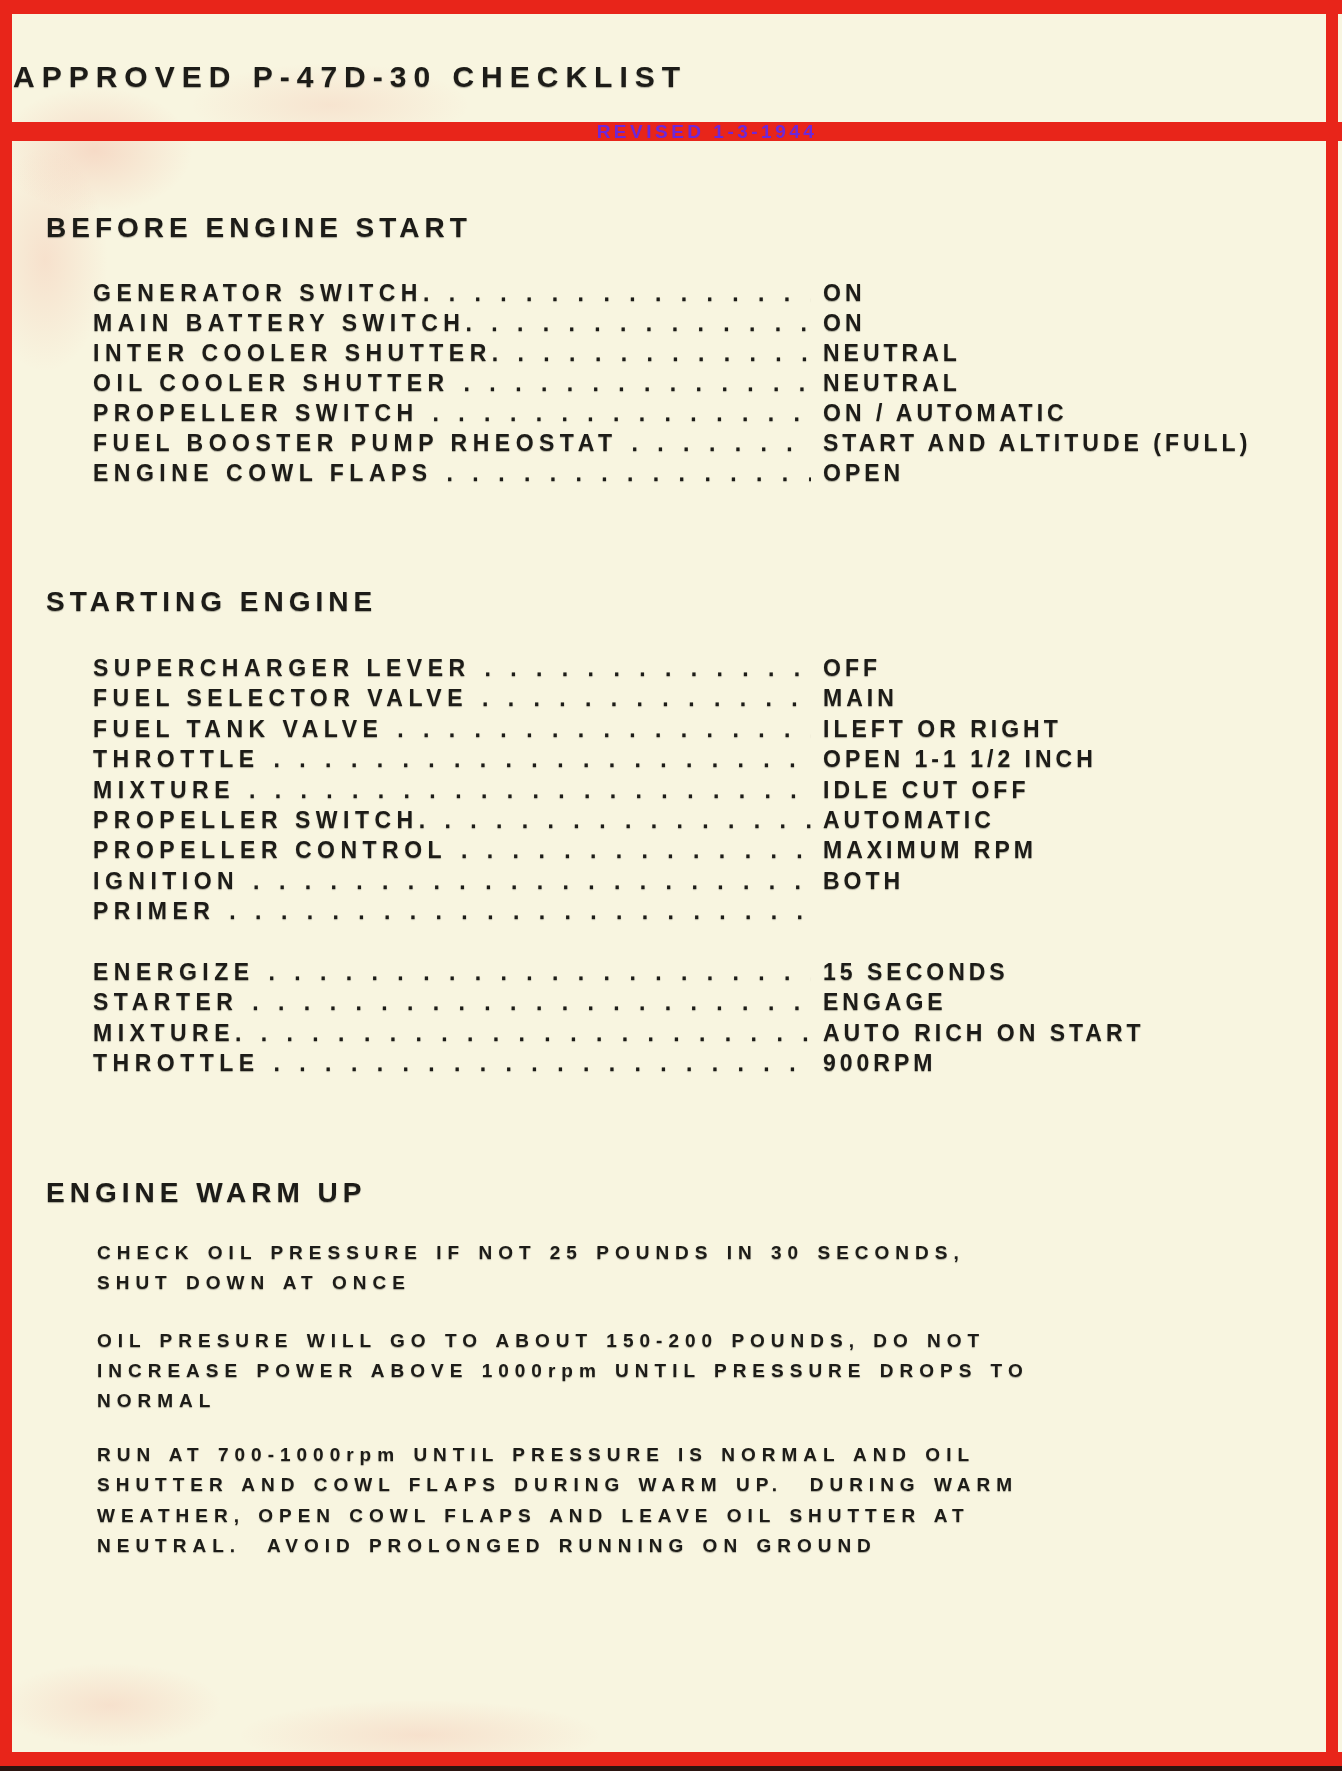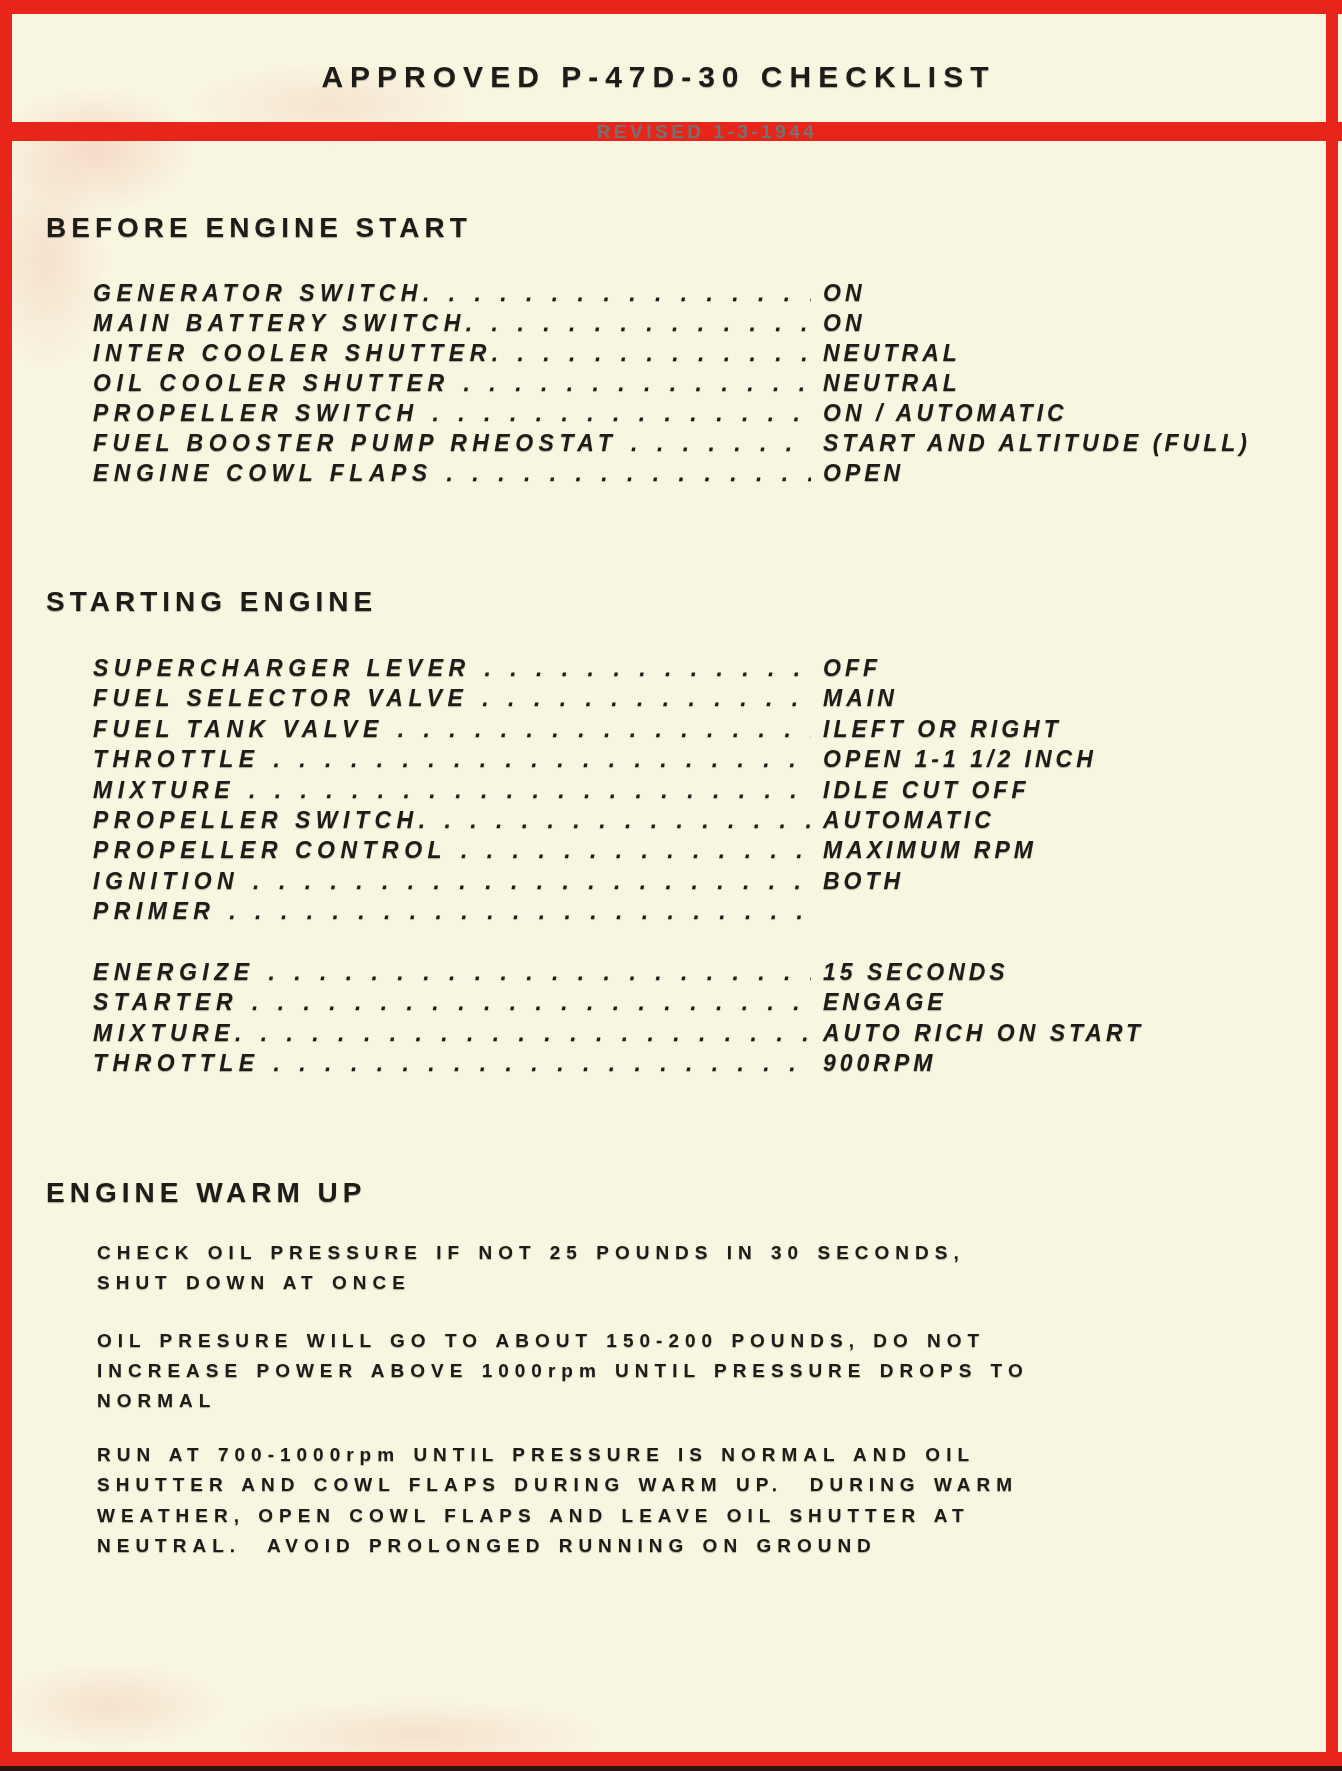--- a/index.html
+++ b/index.html
@@ -26,37 +26,37 @@
       radial-gradient(140px 90px at 95px 150px, rgba(235,80,65,0.16), rgba(235,80,65,0) 70%),
       radial-gradient(90px 160px at 45px 260px, rgba(235,80,65,0.12), rgba(235,80,65,0) 70%),
       radial-gradient(200px 60px at 330px 105px, rgba(235,80,65,0.10), rgba(235,80,65,0) 70%),
       radial-gradient(260px 50px at 420px 1735px, rgba(235,80,65,0.12), rgba(235,80,65,0) 70%),
       radial-gradient(160px 60px at 110px 1705px, rgba(235,80,65,0.12), rgba(235,80,65,0) 70%);
   }
   
   .t{font-weight:bold; text-shadow:0 1px 1px rgba(30,28,20,0.35);}
   .title{
     position:absolute;left:0;top:57px;width:1304px;height:40px;
-    line-height:40px;text-align:center;
+    line-height:40px;text-align:left;
     font-size:30px;letter-spacing:7px;
     text-indent:13px;white-space:nowrap;
   }
   .revised{
     position:absolute;top:122px;left:50%;
     transform:translateX(-50%);margin-left:36px;
     font-size:19px;line-height:20px;letter-spacing:3.5px;
-    color:#737373;white-space:nowrap;
+    color:#6d28d9;white-space:nowrap;
     text-shadow:none;
   }
   .heading{
     position:absolute;left:46px;
     font-size:28px;line-height:30px;letter-spacing:5px;
     white-space:nowrap;
   }
-  .items{position:absolute;left:93px;width:1233px;font-style:italic;}
+  .items{position:absolute;left:93px;width:1233px;}
   .row{
     position:relative;display:flex;align-items:flex-start;
     width:730px;
     font-size:23px;line-height:30px;
   }
   .items-1 .row{line-height:30.4px;}
   .row .label{white-space:pre;letter-spacing:5.5px;flex:0 0 auto;}
   .row .leader{
     flex:1 1 auto;overflow:hidden;white-space:pre;
     letter-spacing:5.5px;word-spacing:2px;margin-right:12px;

